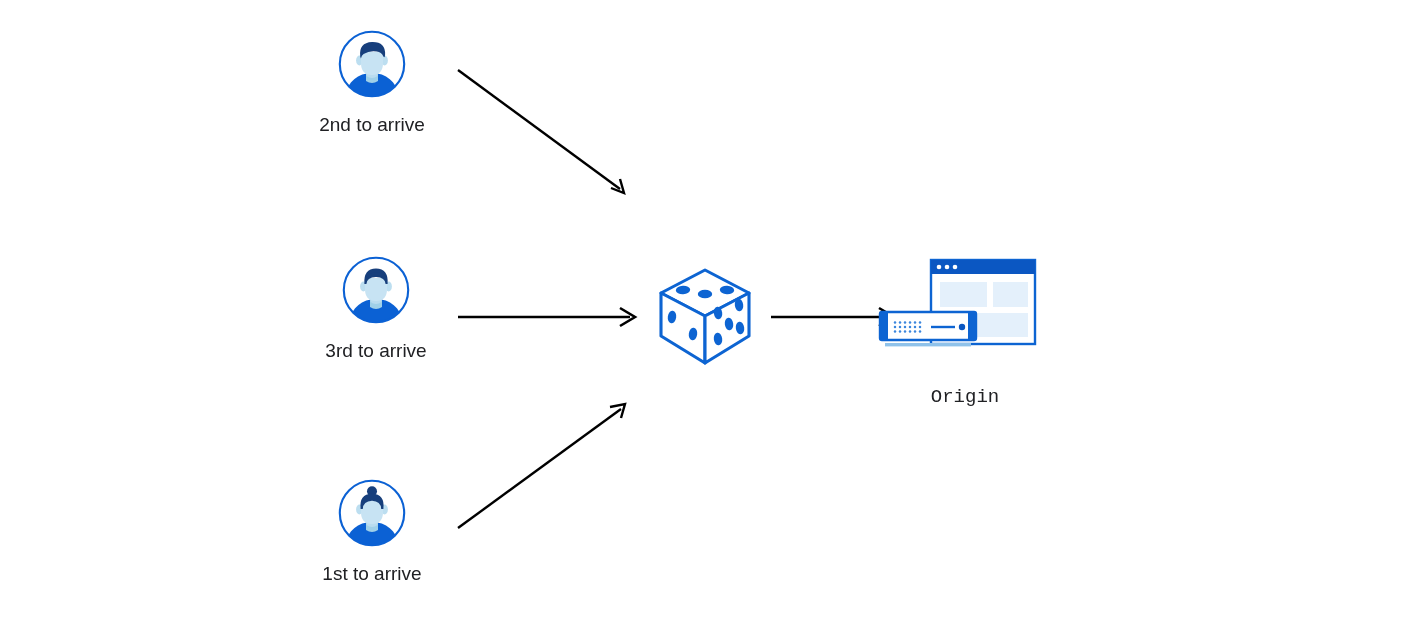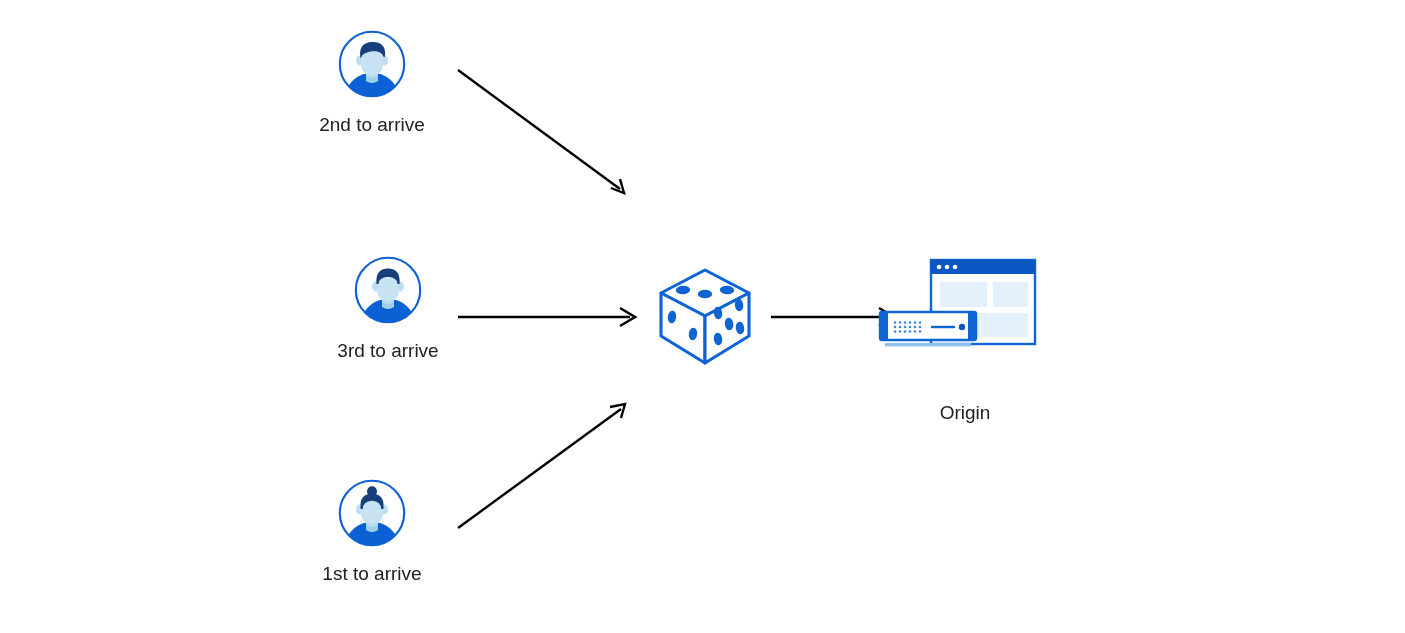--- a/index.html
+++ b/index.html
@@ -28,21 +28,21 @@
     font-size: 19px;
     color: #202124;
     line-height: 1.2;
     white-space: nowrap;
     text-align: center;
   }
   .avatar-node { width: 160px; }
   .avatar-node .node-label { margin-top: 14px; }
 
   .origin-node { width: 200px; }
-  .origin-node .node-label { margin-top: 27px; }
+  .origin-node .node-label { margin-top: 11px; font-family: Liberation Mono, monospace; }
 
   .dice-node { width: 120px; }
 
   svg { display: block; overflow: visible; }
 
   #arrow-layer {
     position: absolute;
     left: 0; top: 0;
     width: 1405px;
     height: 633px;
@@ -102,21 +102,21 @@
           <path d="M24.2 28.5 Q22.6 14.6 36 14.0 Q49.6 13.6 49.1 26.6
                    Q48.9 30.6 47.4 28.4 Q45.6 24.4 40.6 23.6
                    Q33.4 22.6 27.6 26.0 Q25.6 27.2 24.9 30.4 Z" fill="#173f7c"></path>
         </g>
         <circle cx="36" cy="36" r="32.2" fill="none" stroke="#0b61d4" stroke-width="2.1"></circle>
       </svg>
     </span>
     <span class="node-label">2nd to arrive</span>
   </div>
 
-  <div class="node avatar-node" style="left:308px; top:254px;">
+  <div class="node avatar-node" style="left:296px; top:254px;">
     <span>
       <svg width="72" height="72" viewBox="0 0 72 72">
         <defs>
           <clipPath id="clipB">
               <circle cx="36" cy="36" r="32.2"></circle>
             </clipPath>
         </defs>
         <circle cx="36" cy="36" r="32.2" fill="#ffffff"></circle>
         <g clip-path="url(#clipB)">
           <path d="M36 45 C20 45 9 56 7 76 L65 76 C63 56 52 45 36 45 Z" fill="#0b61d4"></path>

